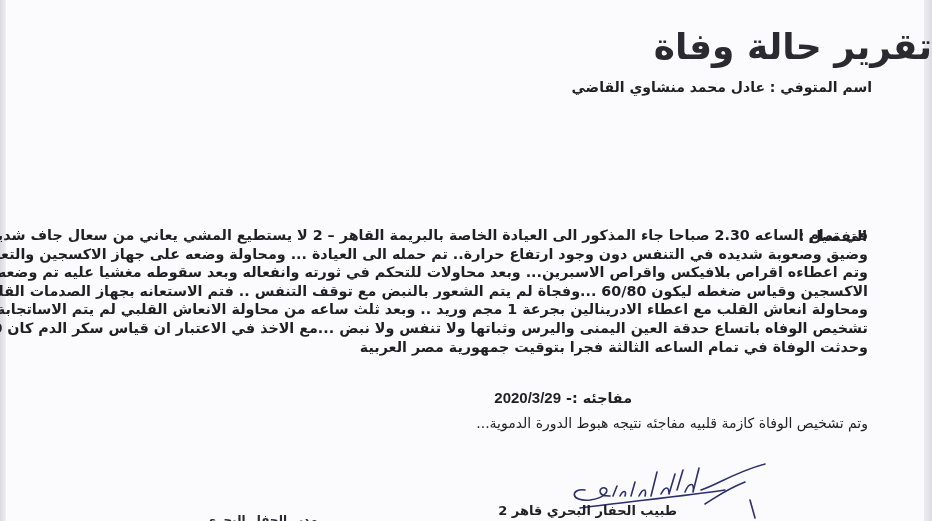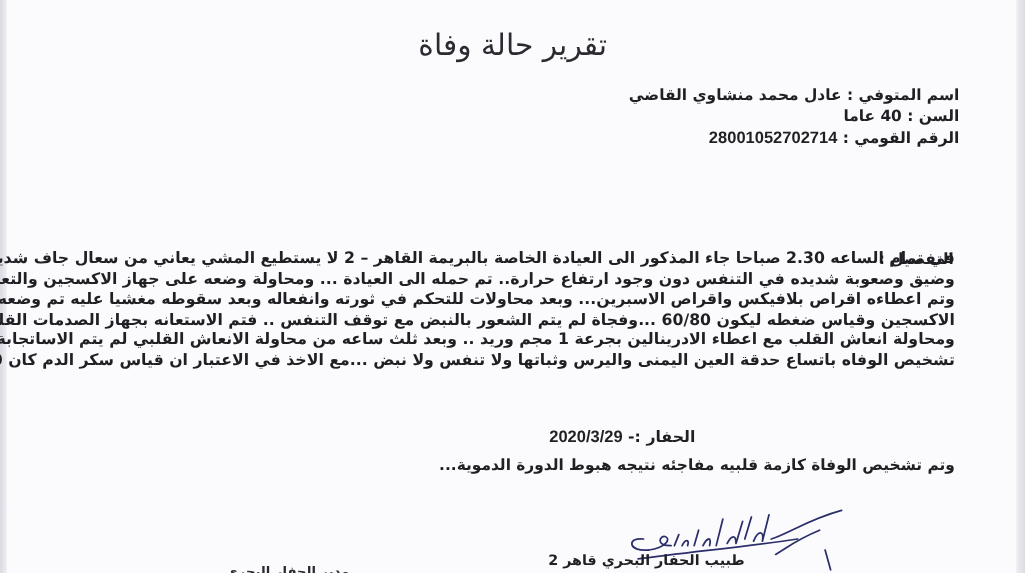--- a/index.html
+++ b/index.html
@@ -37,34 +37,34 @@
     top: 0;
     width: 8px;
     height: 521px;
     background: linear-gradient(to right, #ececf1, #dcdce2);
   }
   .title {
     position: absolute;
     top: 26px;
     left: 0;
     width: 932px;
-    text-align: center;
-    font-size: 27px;
-    font-weight: normal;
+    text-align: right;
+    font-size: 36px;
+    font-weight: bold;
     color: #2a2a30;
     letter-spacing: 0.5px;
   }
   .info {
     position: absolute;
     top: 78px;
     right: 60px;
     font-size: 14px;
     font-weight: bold;
     line-height: 19px;
-    text-align: right;
+    text-align: center;
   }
   .info .row { white-space: nowrap; }
   .info .val-num { font-family: "Liberation Sans", sans-serif; font-size: 15px; }
   .detail-label {
     position: absolute;
     top: 180px;
     right: 65px;
     font-size: 14px;
     font-weight: bold;
     margin-top: 48px;
@@ -87,21 +87,21 @@
     font-size: 14.3px;
     font-weight: bold;
     white-space: nowrap;
   }
   .date-line .num { font-family: "Liberation Sans", sans-serif; font-size: 15px; margin-top: 16px; }
   .diagnosis {
     position: absolute;
     top: 414px;
     right: 64px;
     font-size: 14px;
-    font-weight: bold;
+    font-weight: normal;
     line-height: 19px;
     text-align: right;
     white-space: nowrap;
   }
   .signature {
     position: absolute;
     left: 565px;
     top: 460px;
     width: 250px;
     height: 60px;
@@ -132,43 +132,36 @@
 <div class="left-edge"></div>
 <div class="right-edge"></div>
 
 <div class="title">تقرير حالة وفاة</div>
 
 <div class="info">
   <div class="row">
     <span>اسم المتوفي :</span>
     <span>عادل محمد منشاوي القاضي</span>
   </div>
-  <div class="row">
-    <span>السن :</span>
-    <span>40 عاما</span>
-  </div>
-  <div class="row">
-    <span>الرقم القومي :</span>
-    <span class="val-num">28001052702714</span>
-  </div>
 </div>
 
 <div class="detail-label">التفصيل :</div>
 
 <div class="body-text">
   <div class="line">في تمام الساعه 2.30 صباحا جاء المذكور الى العيادة الخاصة بالبريمة القاهر – 2 لا يستطيع المشي يعاني من سعال جاف شديد قوى</div>
   <div class="line">وضيق وصعوبة شديده في التنفس دون وجود ارتفاع حرارة.. تم حمله الى العيادة ... ومحاولة وضعه على جهاز الاكسجين والتعامل معه</div>
   <div class="line">وتم اعطاءه اقراص بلافيكس واقراص الاسبرين... وبعد محاولات للتحكم في ثورته وانفعاله وبعد سقوطه مغشيا عليه تم وضعه على جهاز</div>
   <div class="line">الاكسجين وقياس ضغطه ليكون 60/80 ...وفجاة لم يتم الشعور بالنبض مع توقف التنفس .. فتم الاستعانه بجهاز الصدمات القلب الرنوي</div>
   <div class="line">ومحاولة انعاش القلب مع اعطاء الادرينالين بجرعة 1 مجم وريد .. وبعد ثلث ساعه من محاولة الانعاش القلبي لم يتم الاساتجابة وتم</div>
   <div class="line">تشخيص الوفاه باتساع حدقة العين اليمنى واليرس وثباتها ولا تنفس ولا نبض ...مع الاخذ في الاعتبار ان قياس سكر الدم كان 210 ... قبل</div>
+  <div class="line">وحدثت الوفاة في تمام الساعه الثالثة فجرا بتوقيت جمهورية مصر العربية</div>
 </div>
 
 <div class="date-line" style="right:300px;">
-  <span>الحفار :-</span>
+  <span>مفاجئه :-</span>
   <span class="num">2020/3/29</span>
 </div>
 
 <div class="diagnosis">
   <div>وتم تشخيص الوفاة كازمة قلبيه مفاجئه نتيجه هبوط الدورة الدموية...</div>
 </div>
 
 <svg class="signature" viewBox="0 0 250 60" xmlns="http://www.w3.org/2000/svg">
   <g fill="none" stroke="#2b2f6a" stroke-width="1.6" stroke-linecap="round" stroke-linejoin="round">
     <path d="M20 30 C 5 28, 5 42, 25 40 C 40 38, 45 30, 40 28 C 35 26, 30 36, 45 36"></path>

